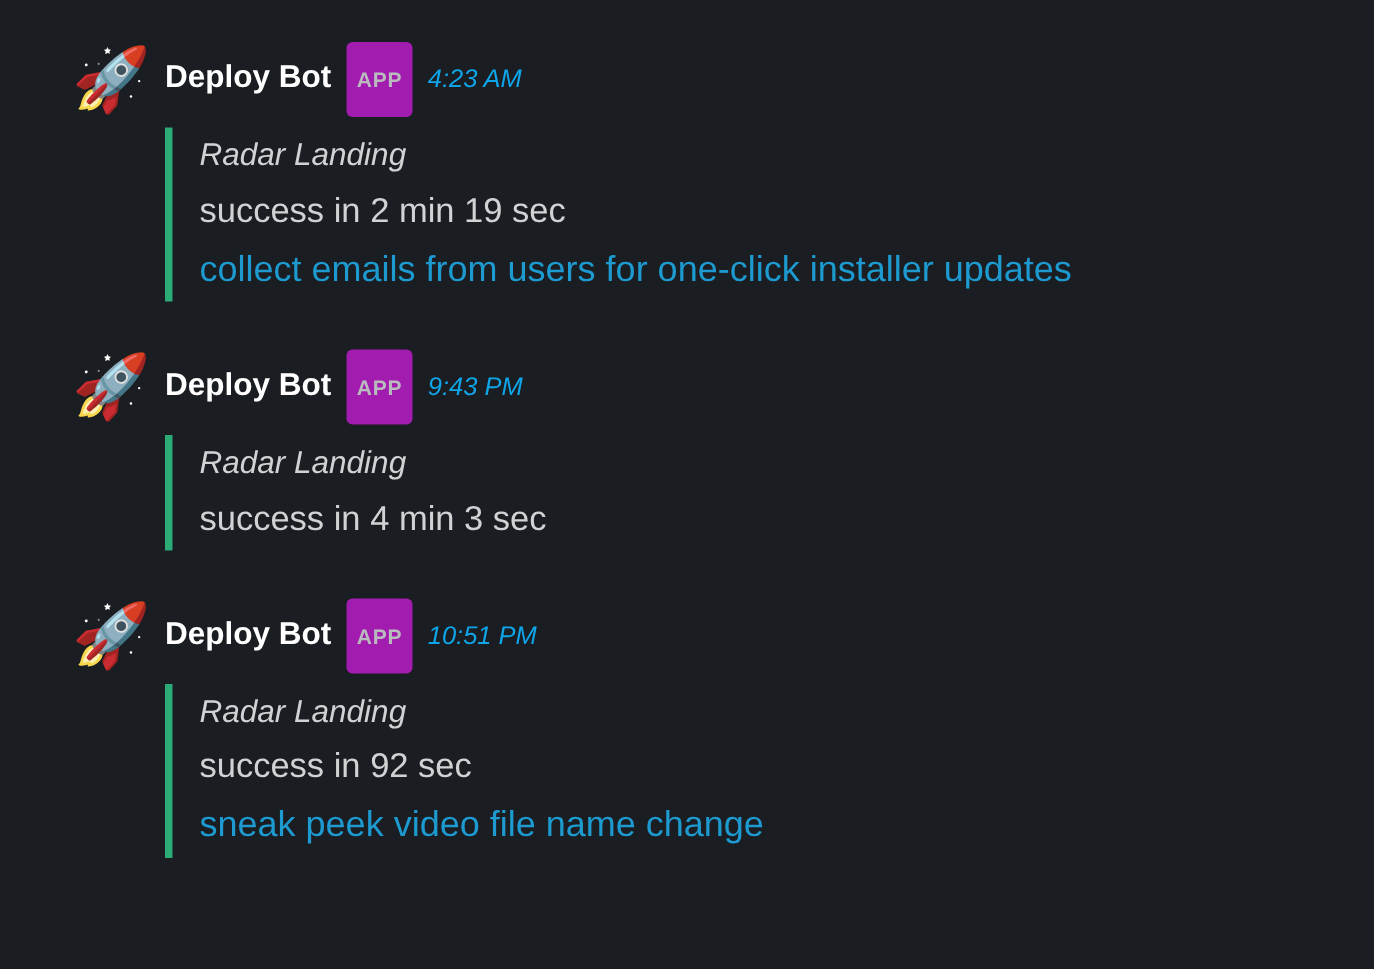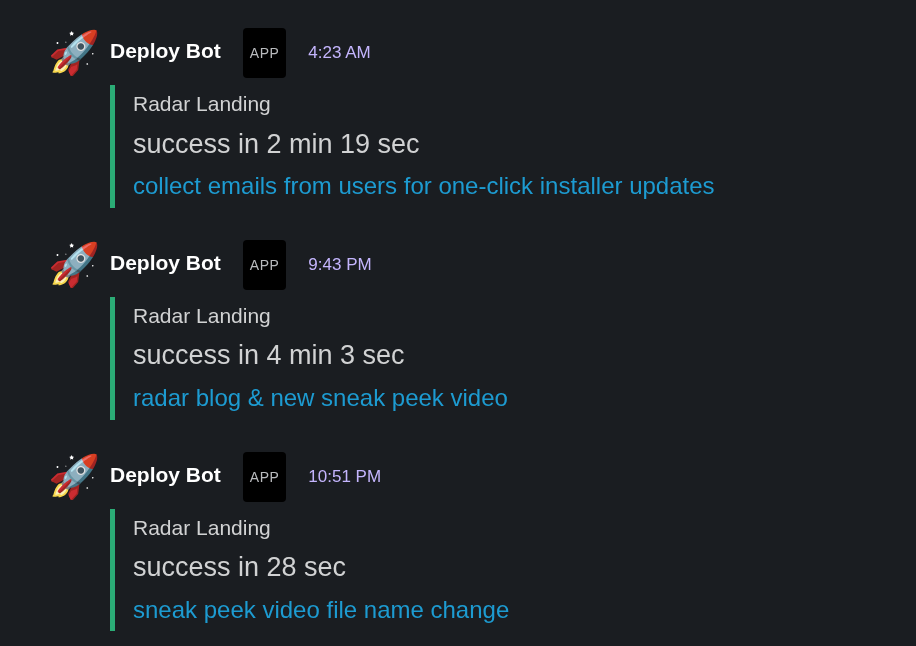--- a/index.html
+++ b/index.html
@@ -26,55 +26,57 @@
     .rocket {
       font-size: 42px;
       line-height: 1;
     }
     .content {
       flex: 1;
     }
     .header {
       display: flex;
       align-items: baseline;
-      gap: 22px;
+      gap: 10px;
       margin-bottom: 7px;
     }
     .sender {
       font-weight: 900;
       color: #ffffff;
       font-size: 21px;
     }
     .app-badge {
-      background: #000000;
+      background: #a21caf;
       color: #b9bbbe;
       font-size: 14px;
-      font-weight: 400;
+      font-weight: 700;
       padding: 17px 7px;
       border-radius: 4px;
       letter-spacing: 0.5px;
     }
     .timestamp {
-      color: #c4b5fd;
+      color: #0ea5e9;
       font-size: 17px;
+      font-style: italic;
     }
     .attachment {
       border-left: 5px solid #2bac76;
       padding-left: 18px;
       padding-top: 2px;
       padding-bottom: 2px;
     }
     .att-title {
       color: #d1d2d3;
       font-size: 21px;
       line-height: 1.65;
+      font-style: italic;
     }
     .att-status {
       color: #d1d2d3;
-      font-size: 27px;
+      font-size: 23px;
       line-height: 1.65;
     }
     .att-link {
       color: #1d9bd1;
       font-size: 24px;
       line-height: 1.65;
       cursor: pointer;
     }
   </style>
 </head>
@@ -104,34 +106,33 @@
   </div>
   <div class="content">
     <div class="header">
       <span class="sender">Deploy Bot</span>
       <span class="app-badge">APP</span>
       <span class="timestamp">9:43 PM</span>
     </div>
     <div class="attachment">
       <div class="att-title">Radar Landing</div>
       <div class="att-status">success in 4 min 3 sec</div>
-      <div class="att-link">radar blog &amp; new sneak peek video</div>
     </div>
   </div>
 </div>
 
 <div class="message">
   <div class="avatar">
     <span class="rocket">🚀</span>
   </div>
   <div class="content">
     <div class="header">
       <span class="sender">Deploy Bot</span>
       <span class="app-badge">APP</span>
       <span class="timestamp">10:51 PM</span>
     </div>
     <div class="attachment">
       <div class="att-title">Radar Landing</div>
-      <div class="att-status">success in 28 sec</div>
+      <div class="att-status">success in 92 sec</div>
       <div class="att-link">sneak peek video file name change</div>
     </div>
   </div>
 </div>
 
 </body></html>

